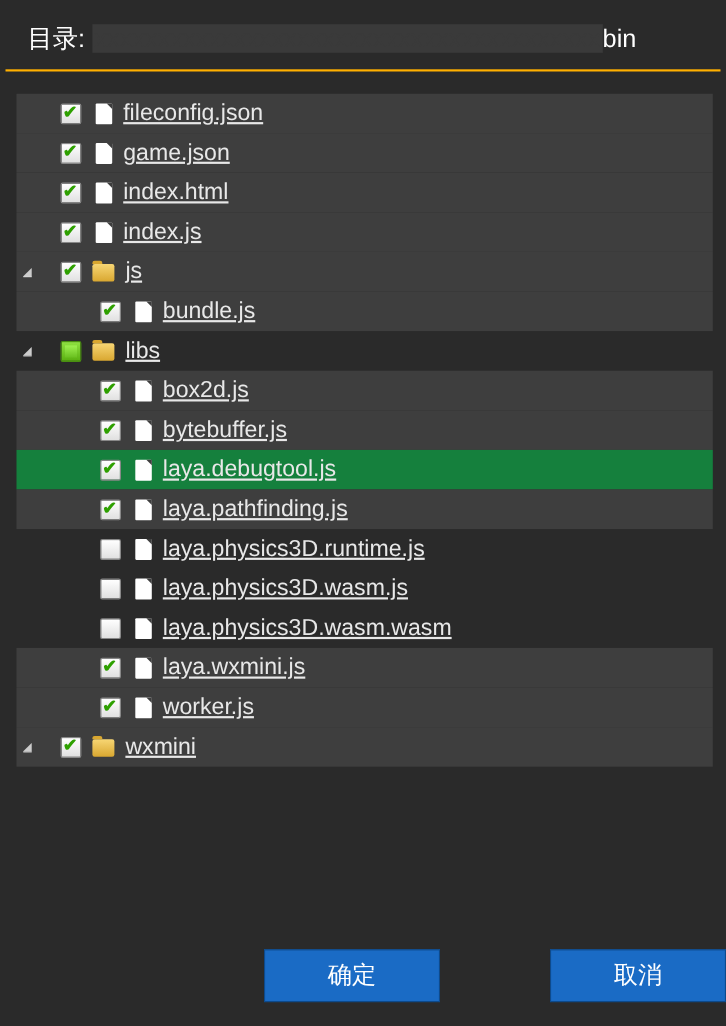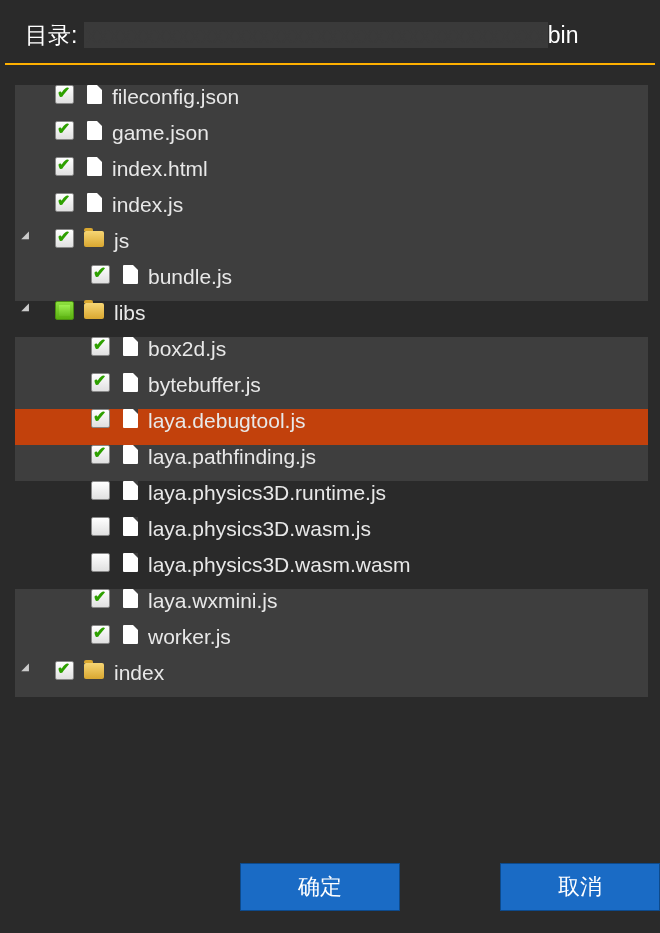--- a/index.html
+++ b/index.html
@@ -31,26 +31,28 @@
       background: #ffb000;
       margin: 0 5px 20px 5px;
     }
     .tree {
       flex: 1;
       overflow-y: auto;
       padding: 0 12px 0 15px;
     }
     .row {
       display: flex;
+      align-items: center;
       height: 36px;
       font-size: 21px;
       color: #e8e8e8;
+      text-decoration: underline;
     }
     .row.alt { background: #3e3e3e; }
-    .row.hover { background: #c2410c; }
+    .row.hover { background: #15803d; }
     .expander {
       width: 20px;
       text-align: center;
       font-size: 10px;
       color: #ccc;
       flex-shrink: 0;
     }
     .indent {
       flex-shrink: 0;
     }
@@ -260,21 +262,21 @@
         <span class="indent" style="width: 56px;"></span>
         <span class="checkbox checked"></span>
         <span class="icon file"></span>
         <span class="label">worker.js</span>
       </div>
       <div class="row alt">
         <span class="expander">◢</span>
         <span class="indent" style="width: 20px;"></span>
         <span class="checkbox checked"></span>
         <span class="icon folder"></span>
-        <span class="label">index</span>
+        <span class="label">wxmini</span>
       </div>
     </div>
 
   <div class="buttons">
     <button class="btn">确定</button>
     <button class="btn">取消</button>
   </div>
 
 </div>
 

